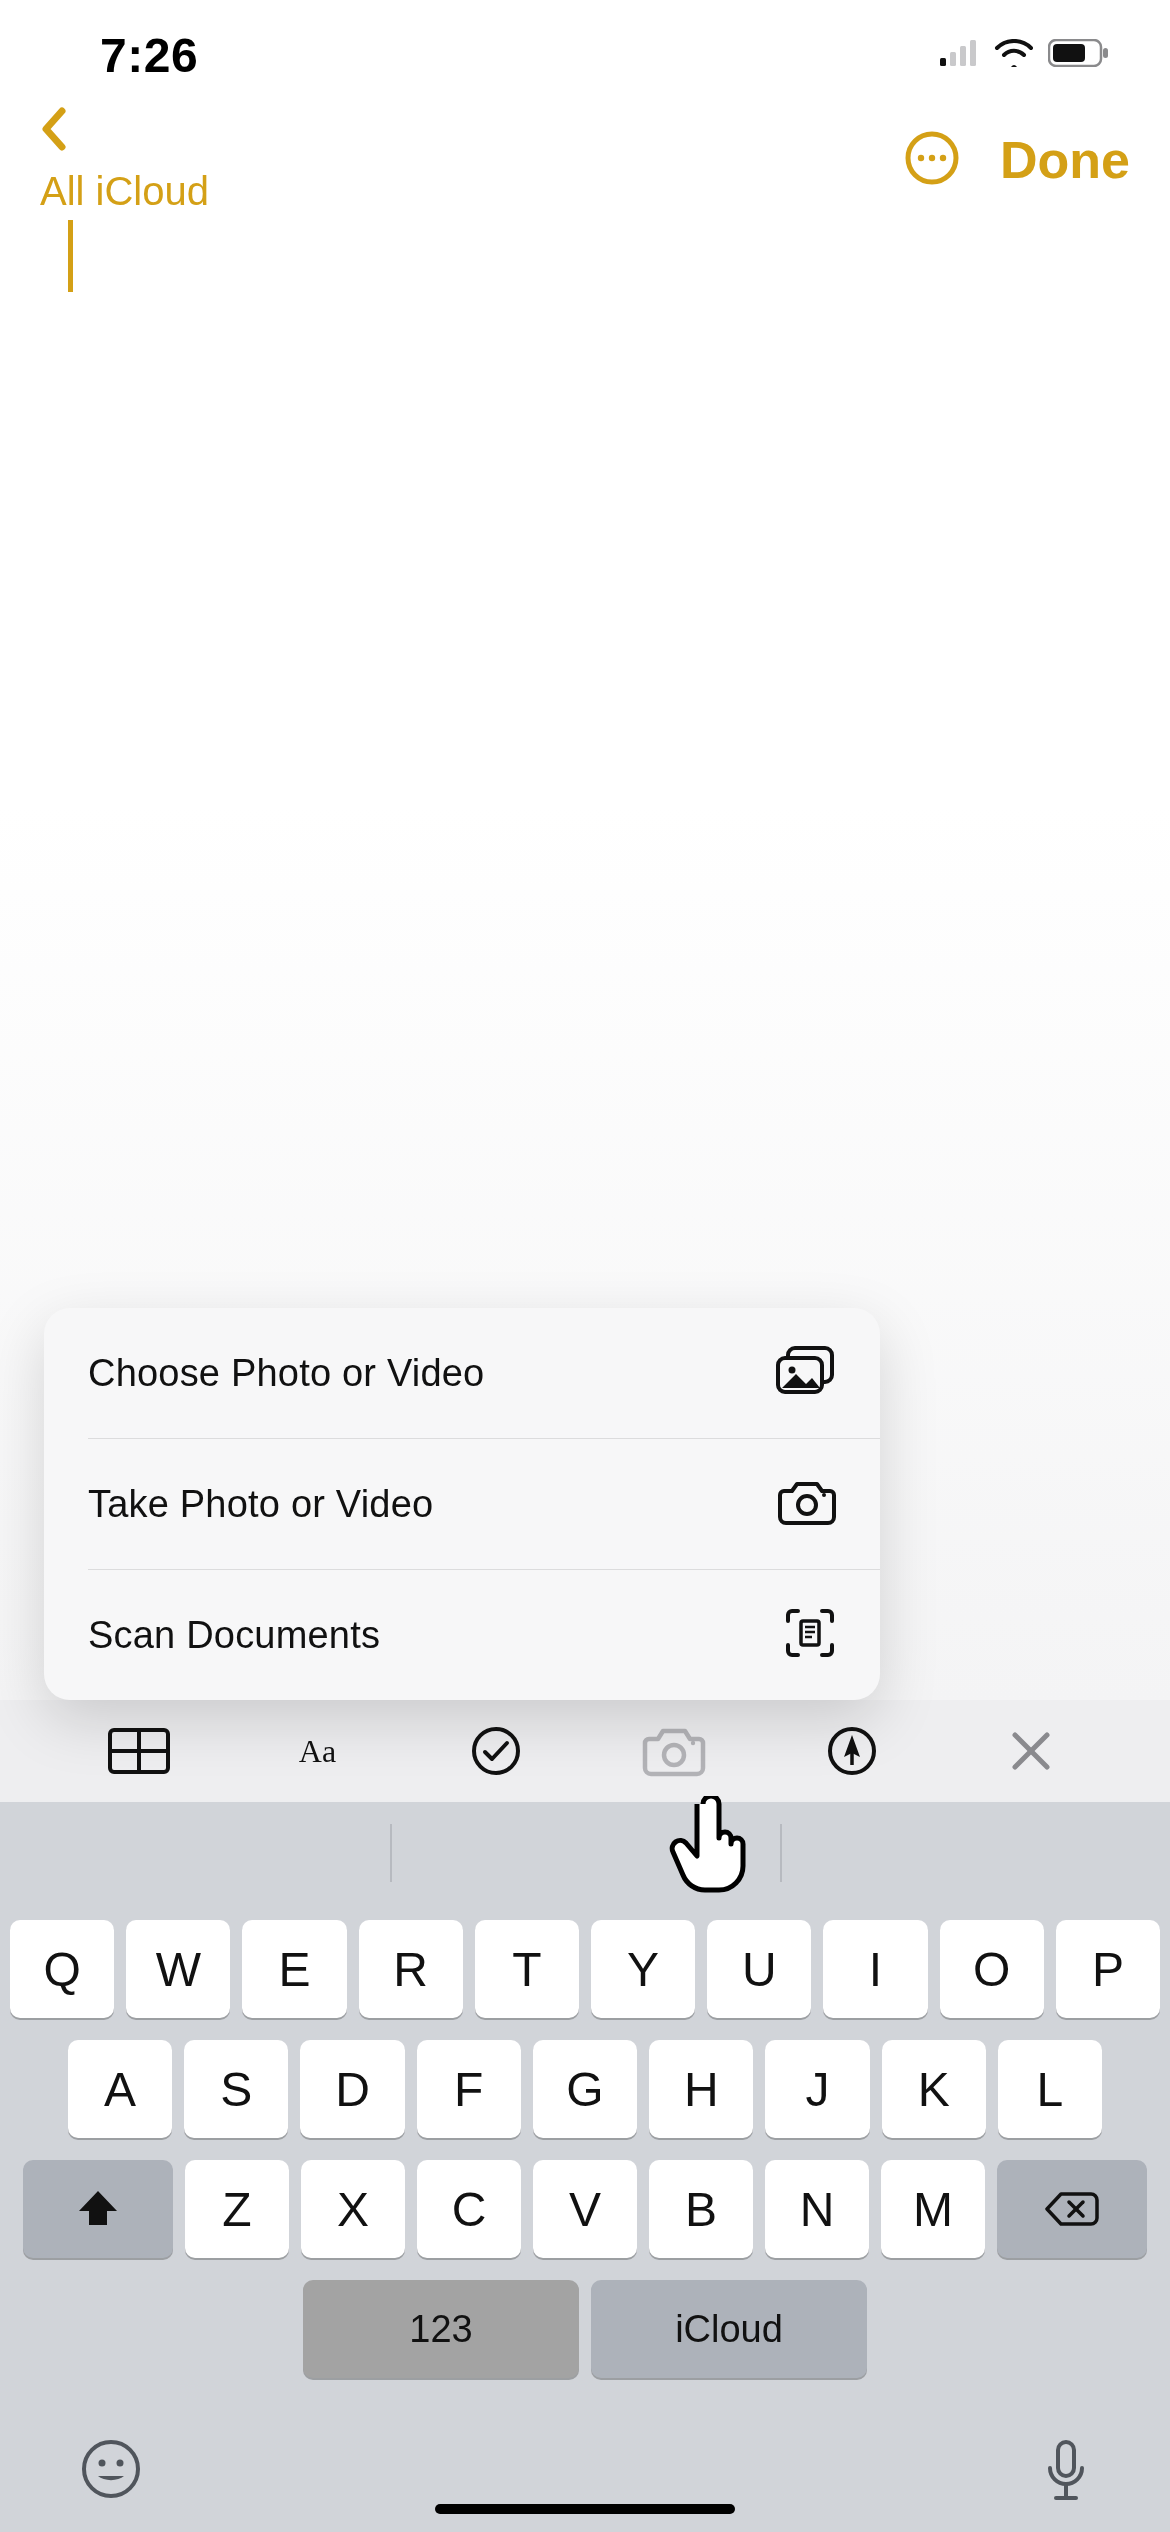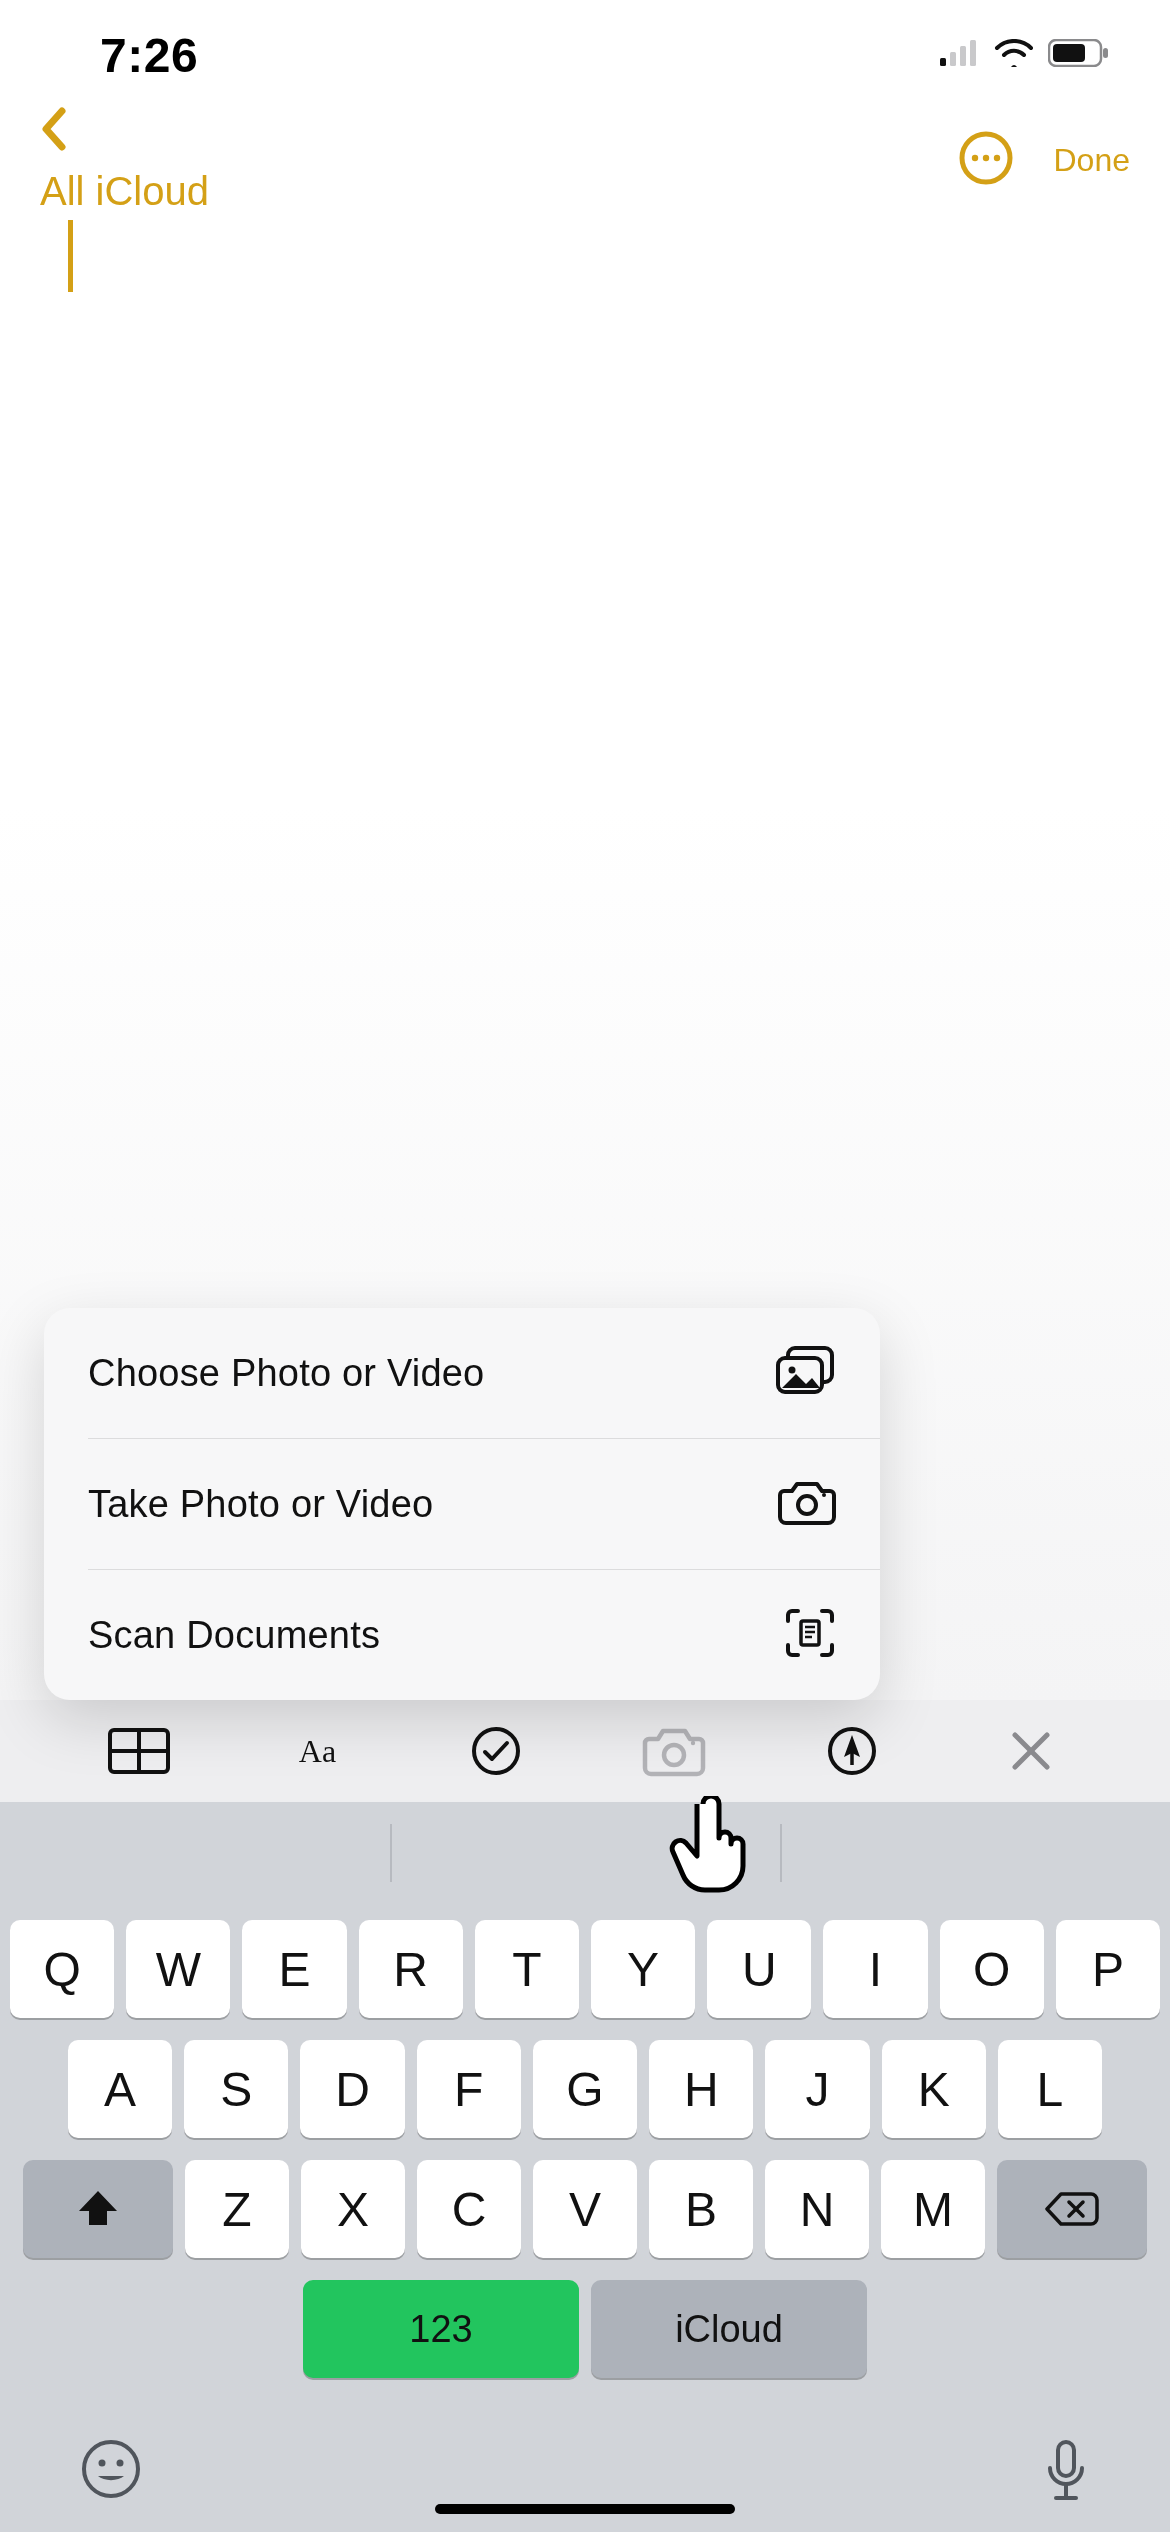--- a/index.html
+++ b/index.html
@@ -8,21 +8,21 @@
   
   .status-bar { height: 110px; display: flex; align-items: center; justify-content: space-between; padding: 0 60px 0 100px; }
   .status-time { font-size: 48px; font-weight: 600; letter-spacing: 0.5px; }
   .status-right { display: flex; align-items: center; gap: 14px; }
 
   
   .nav-bar { height: 100px; display: flex; align-items: center; justify-content: space-between; padding: 0 40px; }
   .nav-left { display: flex; align-items: flex-start; gap: 14px; flex-direction: column; }
   .nav-back-label { font-size: 40px; color: #d4a016; }
   .nav-right { display: flex; align-items: center; gap: 40px; }
-  .nav-done { font-size: 32px; font-weight: 400; color: #d4a016; }
+  .nav-done { font-size: 52px; font-weight: 700; color: #d4a016; }
 
   
   .note-body { position: relative; height: 1490px; background: linear-gradient(#ffffff 0%, #ffffff 40%, #f4f4f5 100%); }
   .cursor { position: absolute; left: 68px; top: 10px; width: 5px; height: 72px; background: #d4a016; }
 
   
   .popup {
     position: absolute;
     left: 44px;
     bottom: 0;
@@ -77,21 +77,21 @@
     flex: 1 1 0;
     min-width: 0;
   }
   .kb-row.r1 .key { flex-basis: 104px; }
   .kb-row.r2 { padding: 0 58px; }
   .kb-row.r3 { }
   .key.mod { background: #adb2ba; }
   .key.shift, .key.bksp { flex: 0 0 150px; }
   .kb-row.r3 .key.letter { flex: 0 0 104px; }
   .kb-row.r4 .key { font-size: 38px; }
-  .key.k123 { flex: 0 0 276px; background:#22c55e; }
+  .key.k123 { flex: 0 0 276px; background:#a3a3a3; }
   .key.space { flex: 1 1 auto; }
   .key.return { flex: 0 0 276px; background:#adb2ba; }
 
   .kb-bottom { display:flex; justify-content: space-between; padding: 38px 70px 0 70px; }
 
   .home-indicator { position:absolute; bottom: 18px; left: 50%; transform: translateX(-50%); width: 300px; height: 10px; border-radius: 10px; background: #000; }
 </style>
 </head>
 <body>
 

